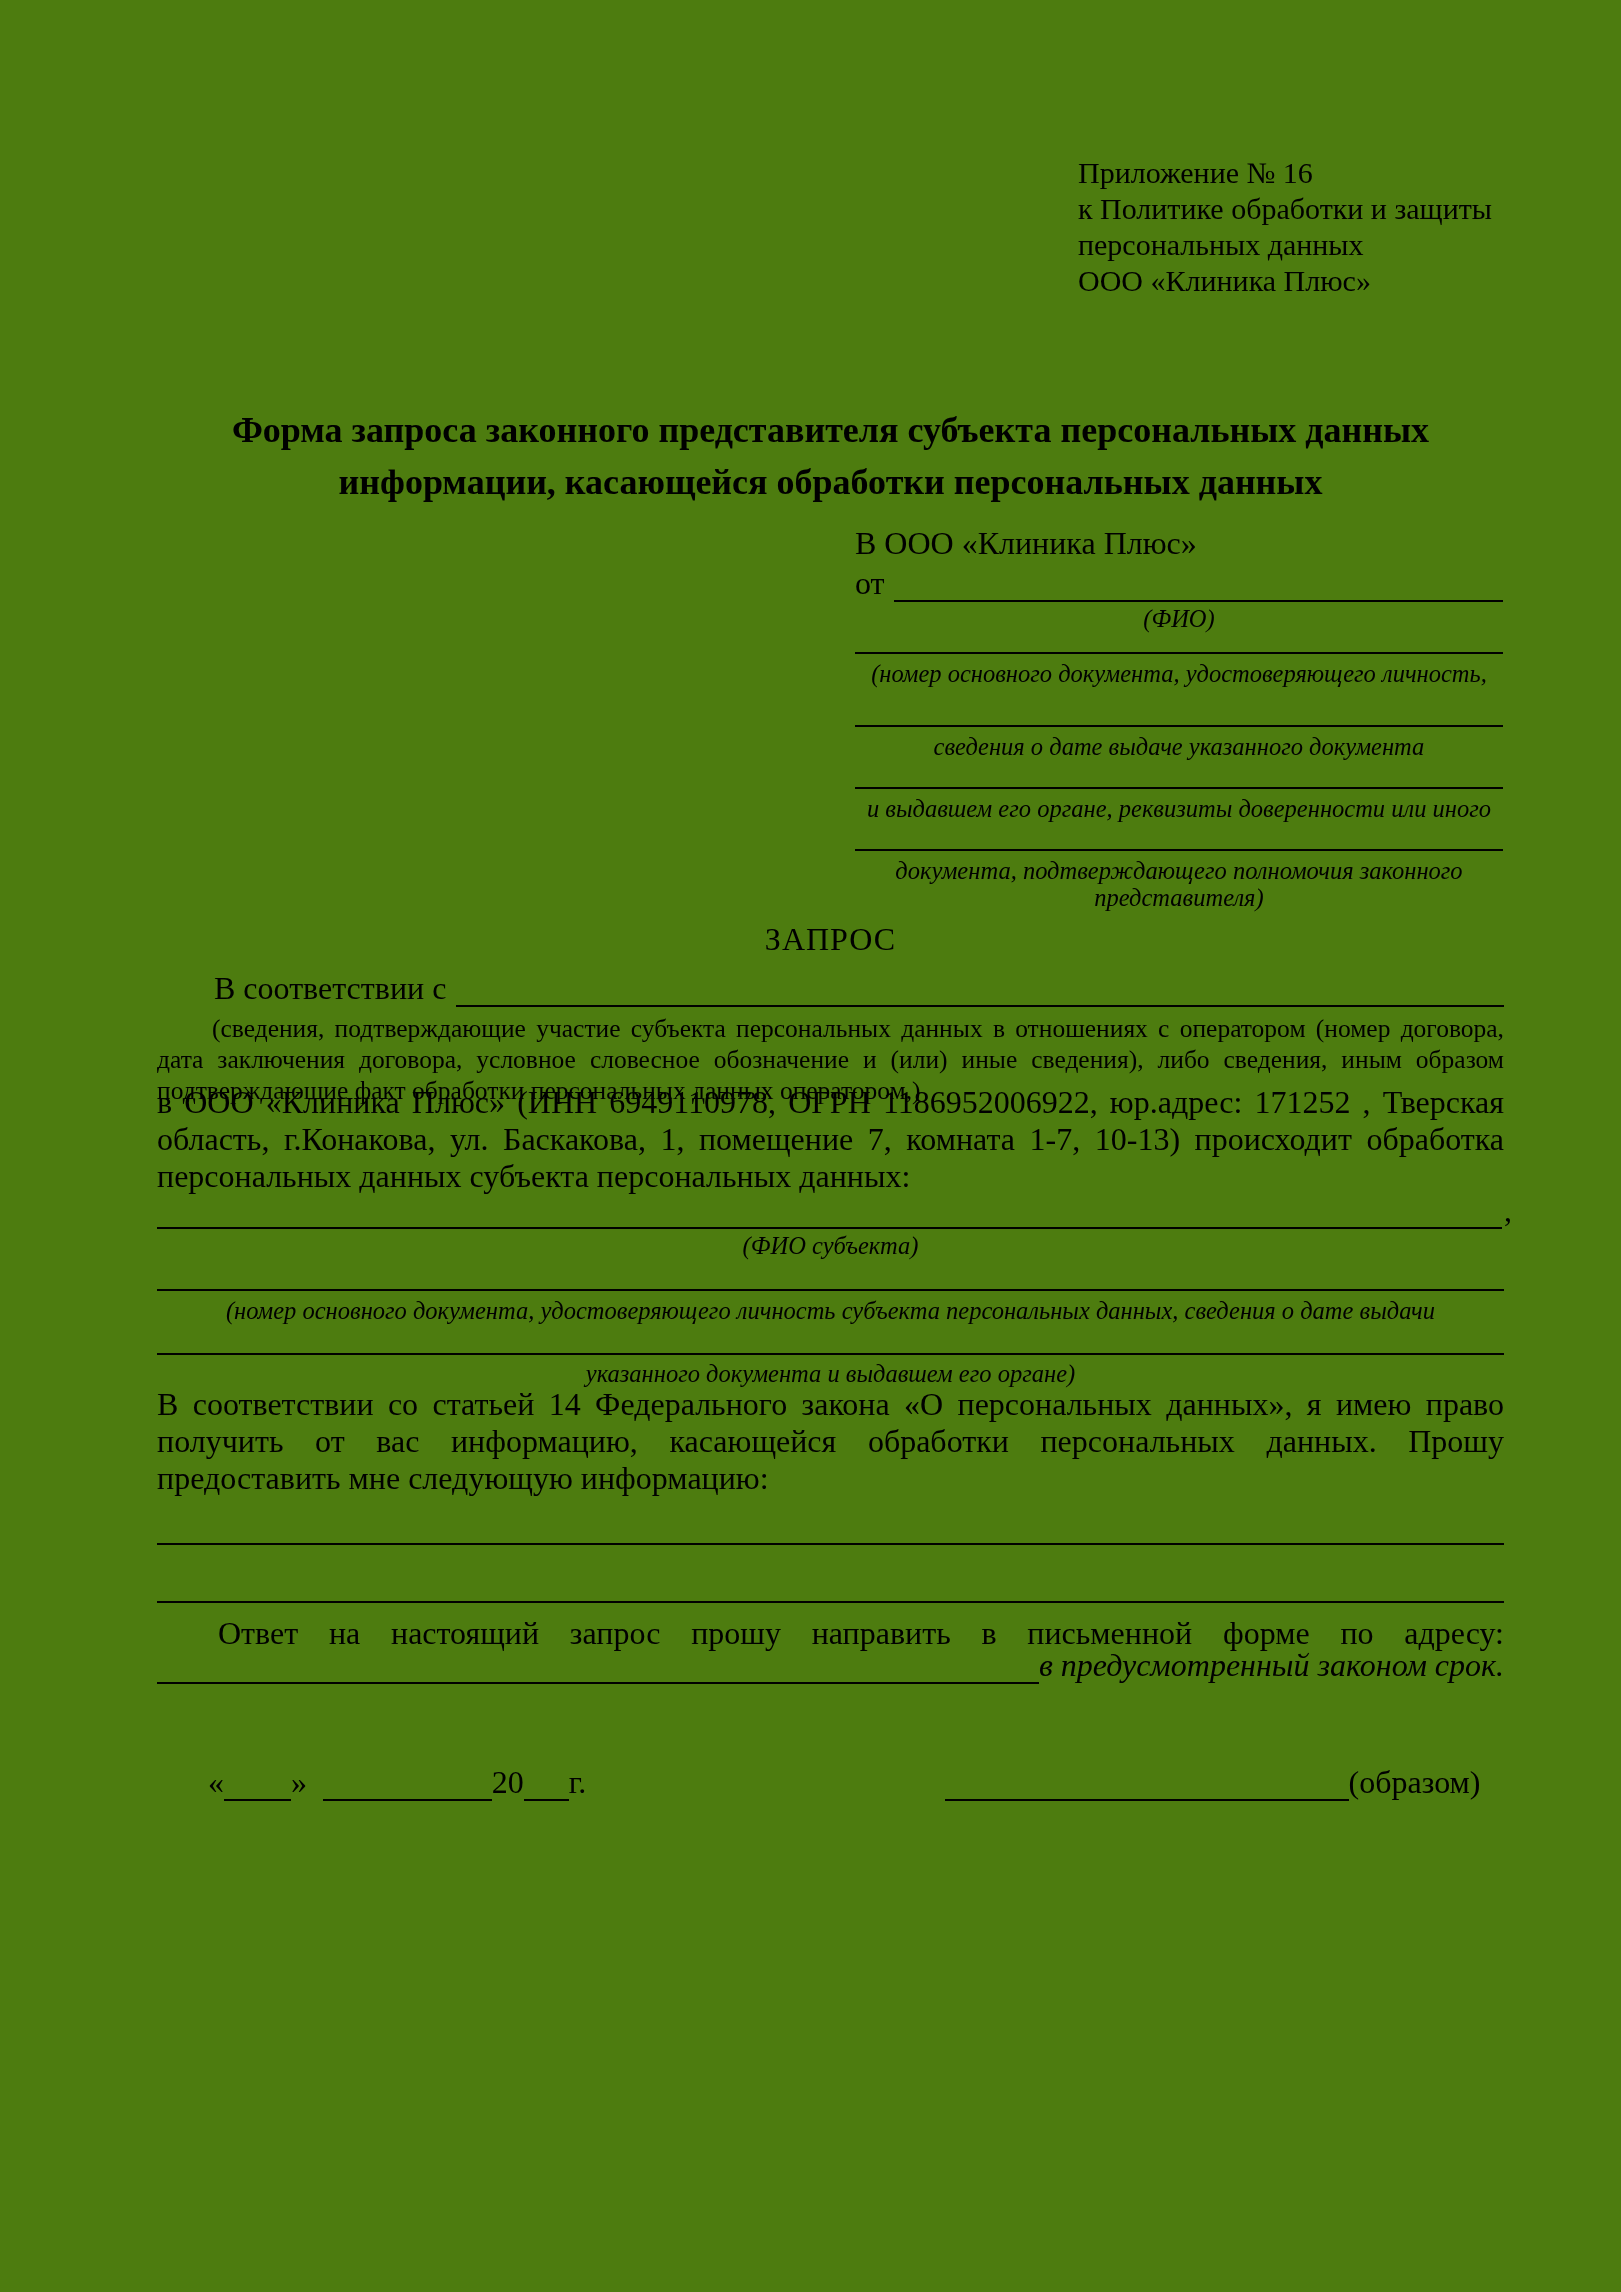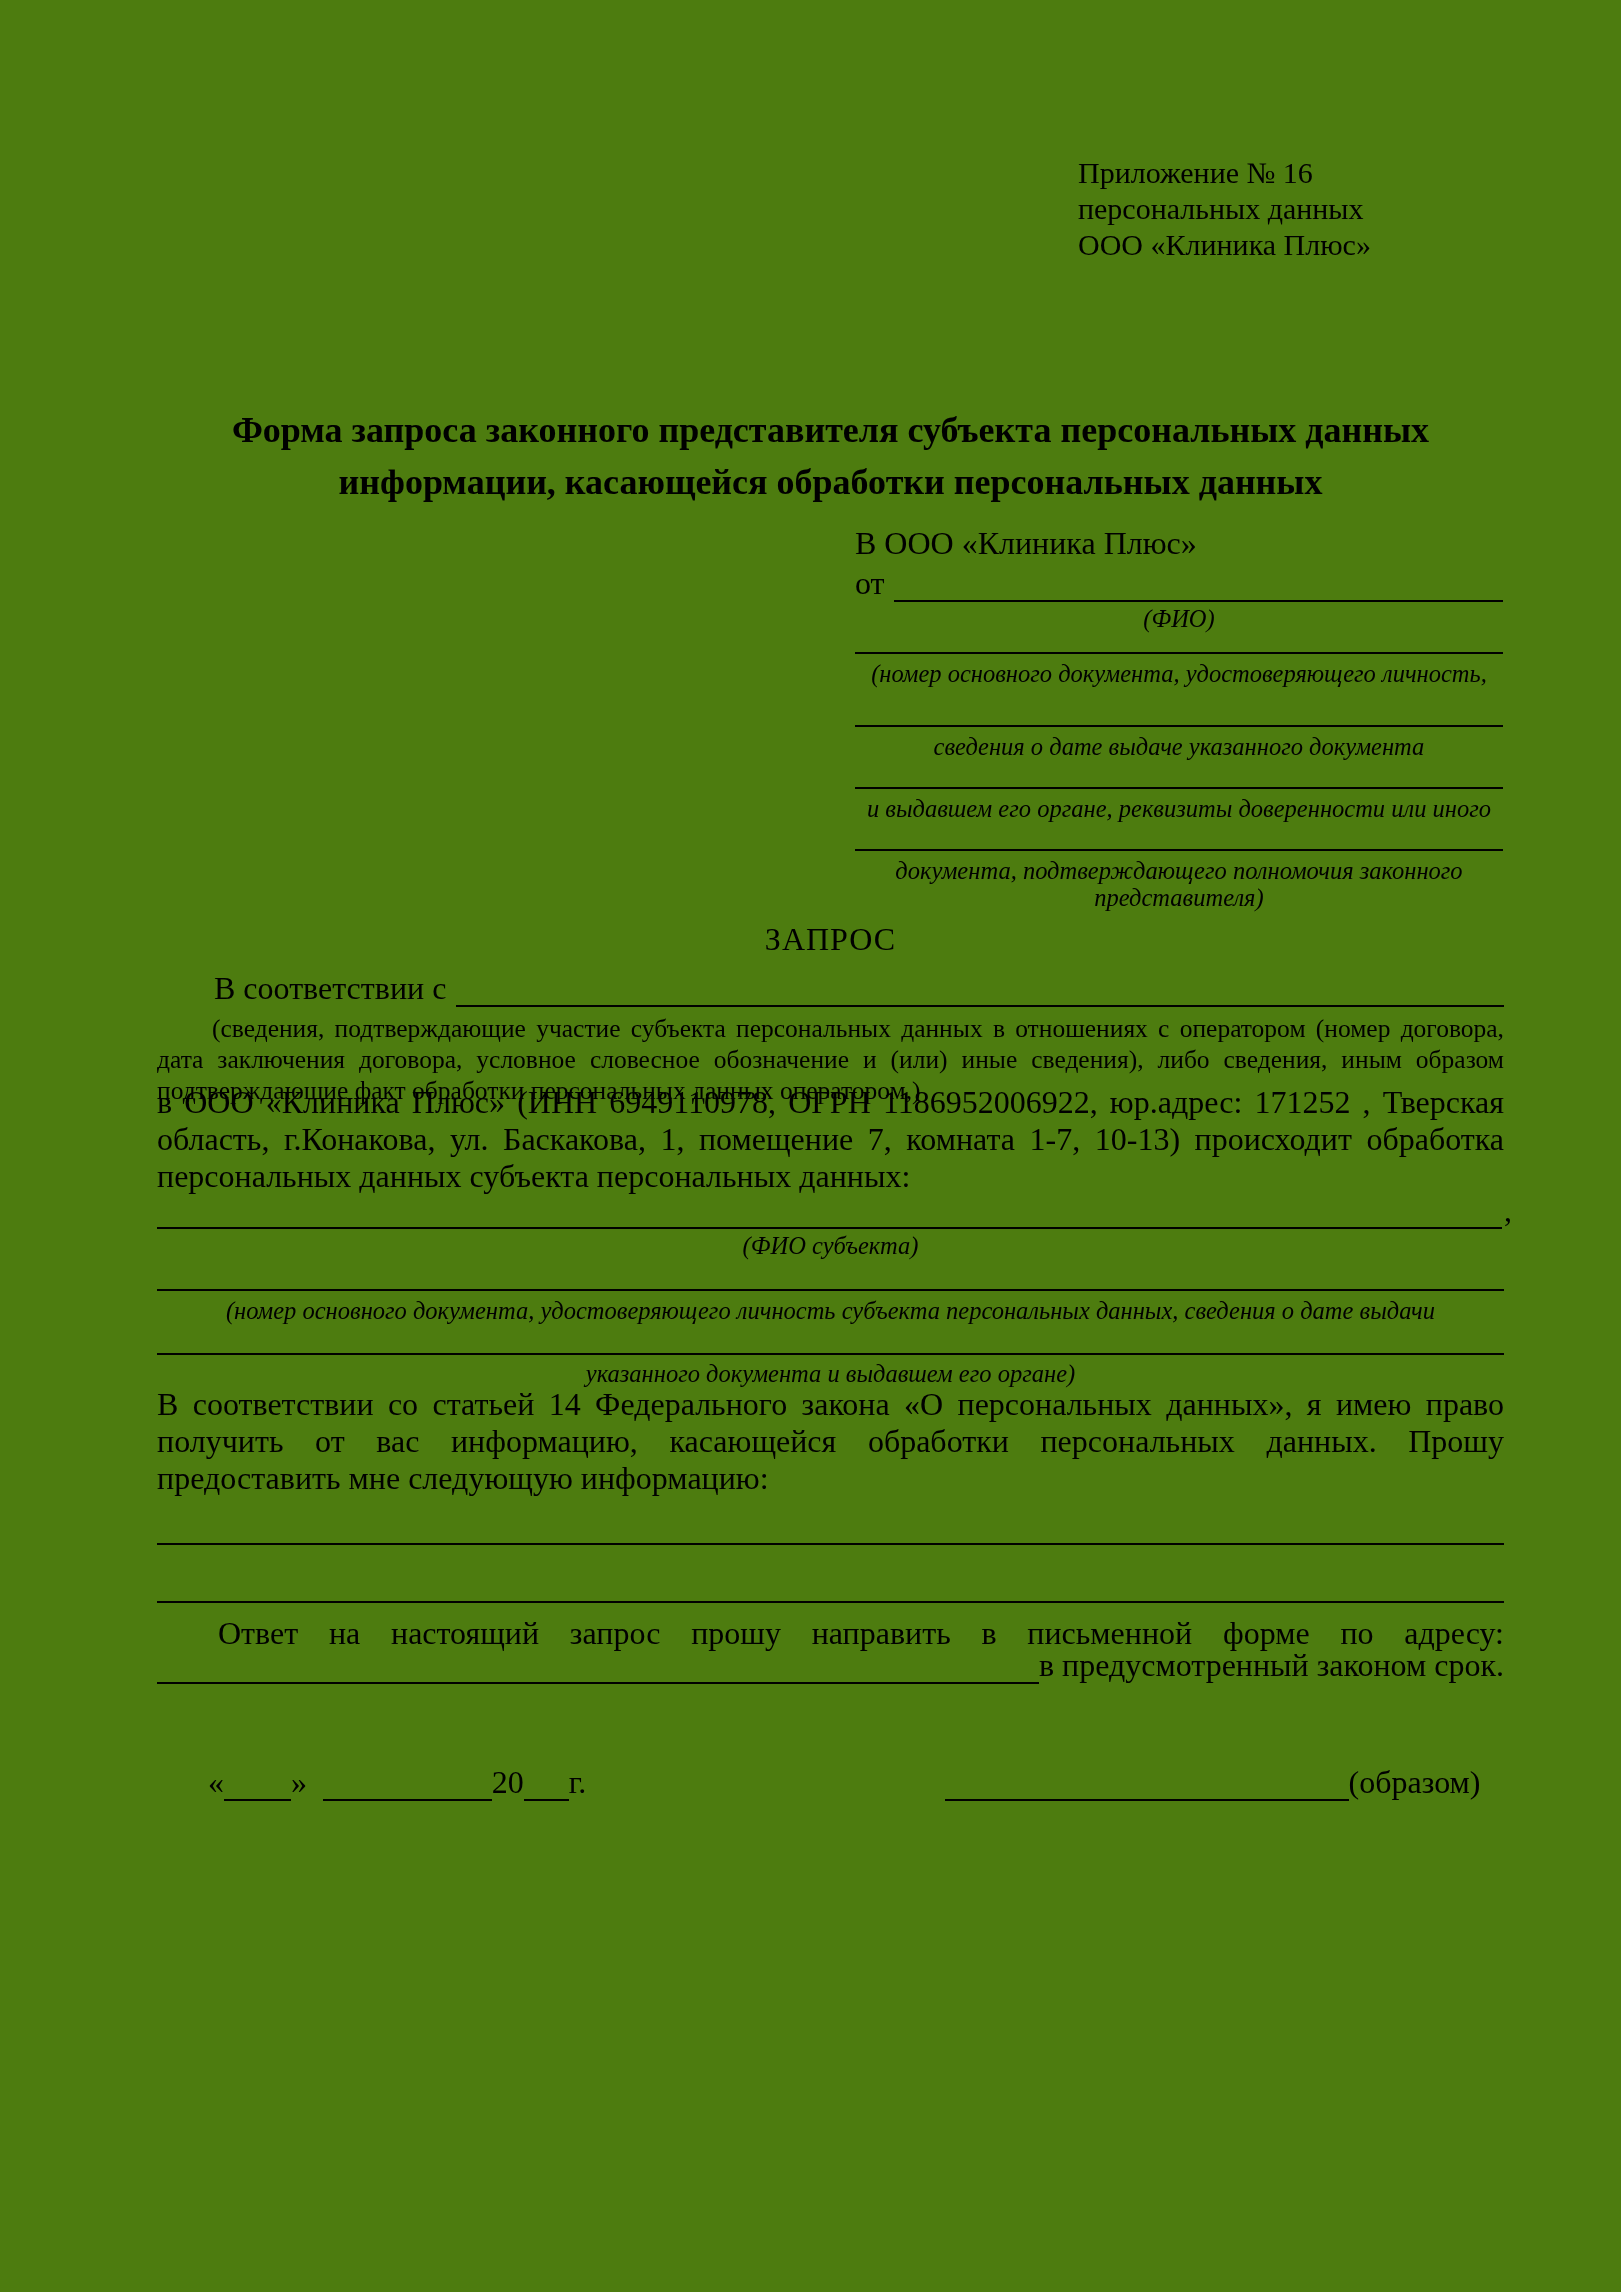--- a/index.html
+++ b/index.html
@@ -28,20 +28,21 @@
   .fgroup{display:flex;align-items:flex-end;white-space:nowrap;}
   .comma{padding-left:2px;}
 </style>
 </head>
 <body>
 
 <div class="page">
 
   <div class="abs hdr" style="left:1078px;top:155px;">
     <div>Приложение № 16</div>
+    <div>к Политике обработки и защиты</div>
     <div>персональных данных</div>
     <div>ООО «Клиника Плюс»</div>
   </div>
 
   <div class="abs title" style="left:157px;top:404px;width:1347px;">Форма запроса законного представителя субъекта персональных данных информации, касающейся обработки персональных данных</div>
 
   <div class="abs" style="left:855px;top:525px;text-align:center;">В ООО «Клиника Плюс»</div>
 
   <div class="abs row" style="left:855px;top:563px;width:648px;height:39px;">
     <span class="lbl">от</span>
@@ -83,21 +84,21 @@
   <div class="abs hline" style="left:157px;top:1353px;width:1347px;"></div>
   <div class="abs cap" style="left:157px;top:1361px;width:1347px;">указанного документа и выдавшем его органе)</div>
 
   <div class="abs para" style="left:157px;top:1386px;width:1347px;">В соответствии со статьей 14 Федерального закона «О персональных данных», я имею право получить от вас информацию, касающейся обработки персональных данных. Прошу предоставить мне следующую информацию:</div>
 
   <div class="abs hline" style="left:157px;top:1543px;width:1347px;"></div>
   <div class="abs hline" style="left:157px;top:1601px;width:1347px;"></div>
 
   <div class="abs para last-just" style="left:157px;top:1615px;width:1347px;text-indent:61px;">Ответ на настоящий запрос прошу направить в письменной форме по адресу:</div>
 
-  <div class="abs row" style="left:157px;top:1649px;width:1347px;height:35px;">
+  <div class="abs row" style="left:157px;top:1649px;width:1347px;height:35px;font-style:italic;">
     <span class="fill"></span>
     <span>в предусмотренный законом срок.</span>
   </div>
 
   <div class="abs footer-row" style="left:157px;top:1756px;width:1347px;height:45px;">
     <div class="fgroup" style="padding-left:51px;">
       <span>«</span>
         <span class="iline" style="width:67px;"></span>
         <span>»</span>
       <span style="width:15.7px;"></span>

